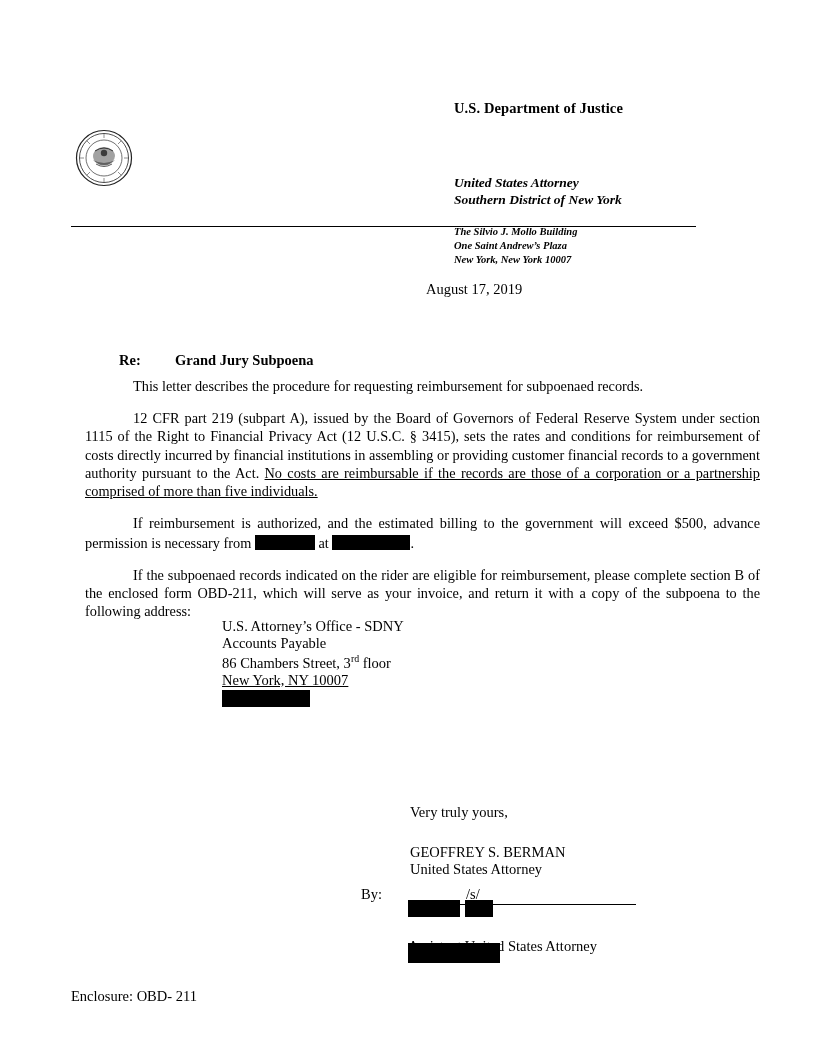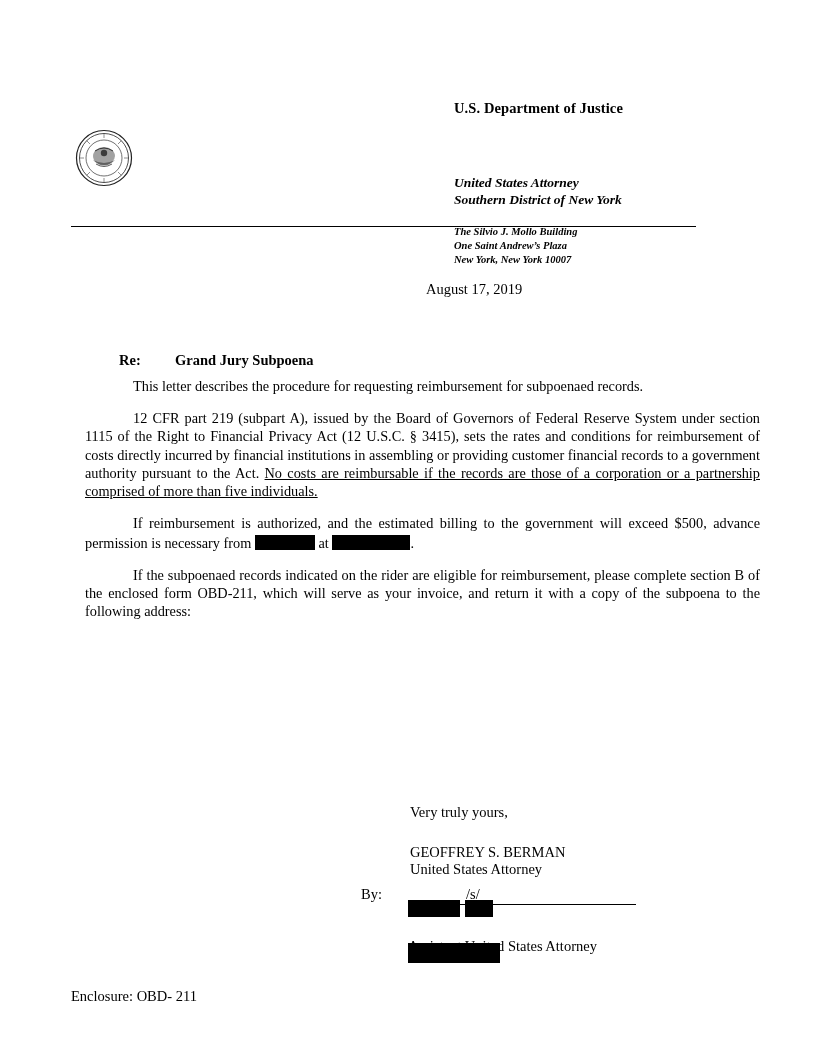--- a/index.html
+++ b/index.html
@@ -257,20 +257,27 @@
   <div class="body-wrap">
     <p class="para">This letter describes the procedure for requesting reimbursement for subpoenaed records.</p>
 
     <p class="para"><span>12 CFR part 219 (subpart A), issued by the Board of Governors of Federal Reserve System under section 1115 of the Right to Financial Privacy Act (12 U.S.C. § 3415), sets the rates and conditions for reimbursement of costs directly incurred by financial institutions in assembling or providing customer financial records to a government authority pursuant to the Act.  </span><span class="u">No costs are reimbursable if the records are those of a corporation or a partnership comprised of more than five individuals.</span></p>
 
     <p class="para"><span>If reimbursement is authorized, and the estimated billing to the government will exceed $500, advance permission is necessary from </span><span class="redact w1"></span><span> at </span><span class="redact w2"></span><span>.</span></p>
 
     <p class="para">If the subpoenaed  records indicated on the rider are eligible for reimbursement, please complete section B of the enclosed form OBD-211, which will serve as your invoice, and return it with a copy of the subpoena to the following address:</p>
   </div>
 
+  <div class="addr-list">
+    <div class="line">U.S. Attorney’s Office - SDNY</div>
+    <div class="line">Accounts Payable</div>
+    <div class="line"><span>86 Chambers Street, 3</span><sup>rd</sup><span> floor</span></div>
+    <div class="line u">New York, NY  10007</div>
+    <div class="addr-redact"></div>
+  </div>
 
   <div class="body-wrap" style="top:718px;">
   </div>
 
   <div class="closing">
     <div>Very truly yours,</div>
     <div class="spacer"></div>
     <div>GEOFFREY S. BERMAN</div>
     <div>United States Attorney</div>
   </div>

